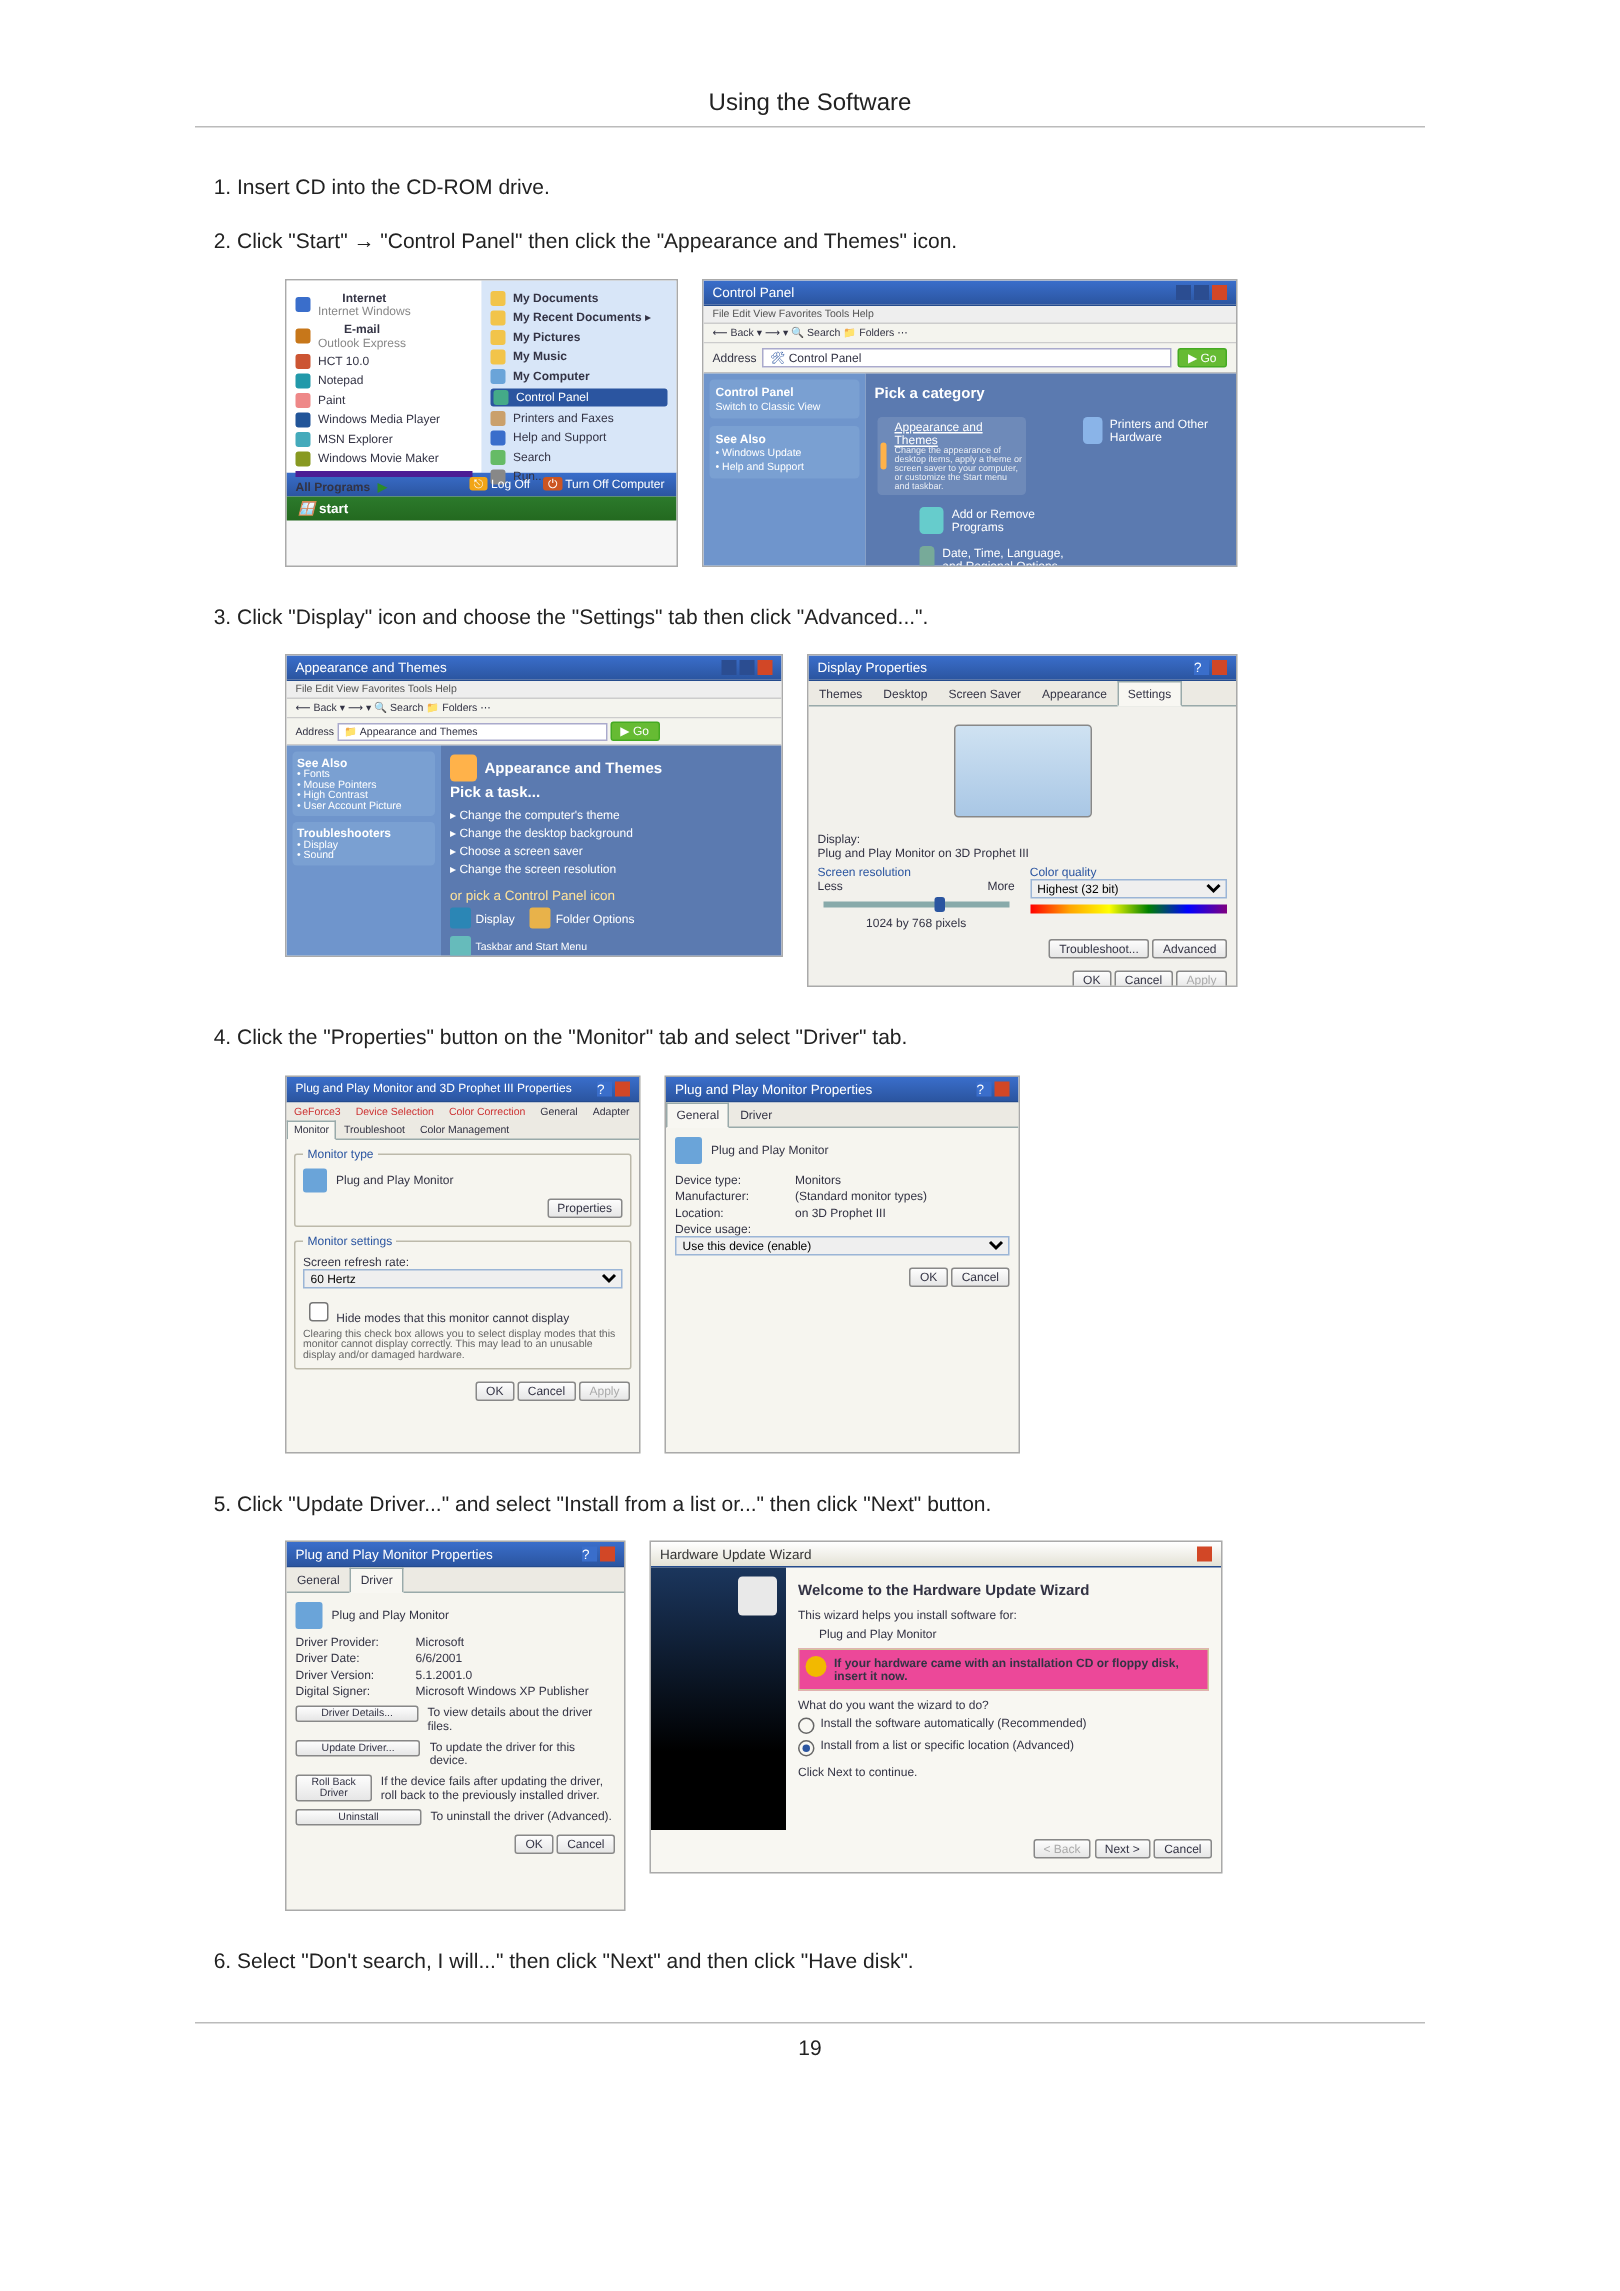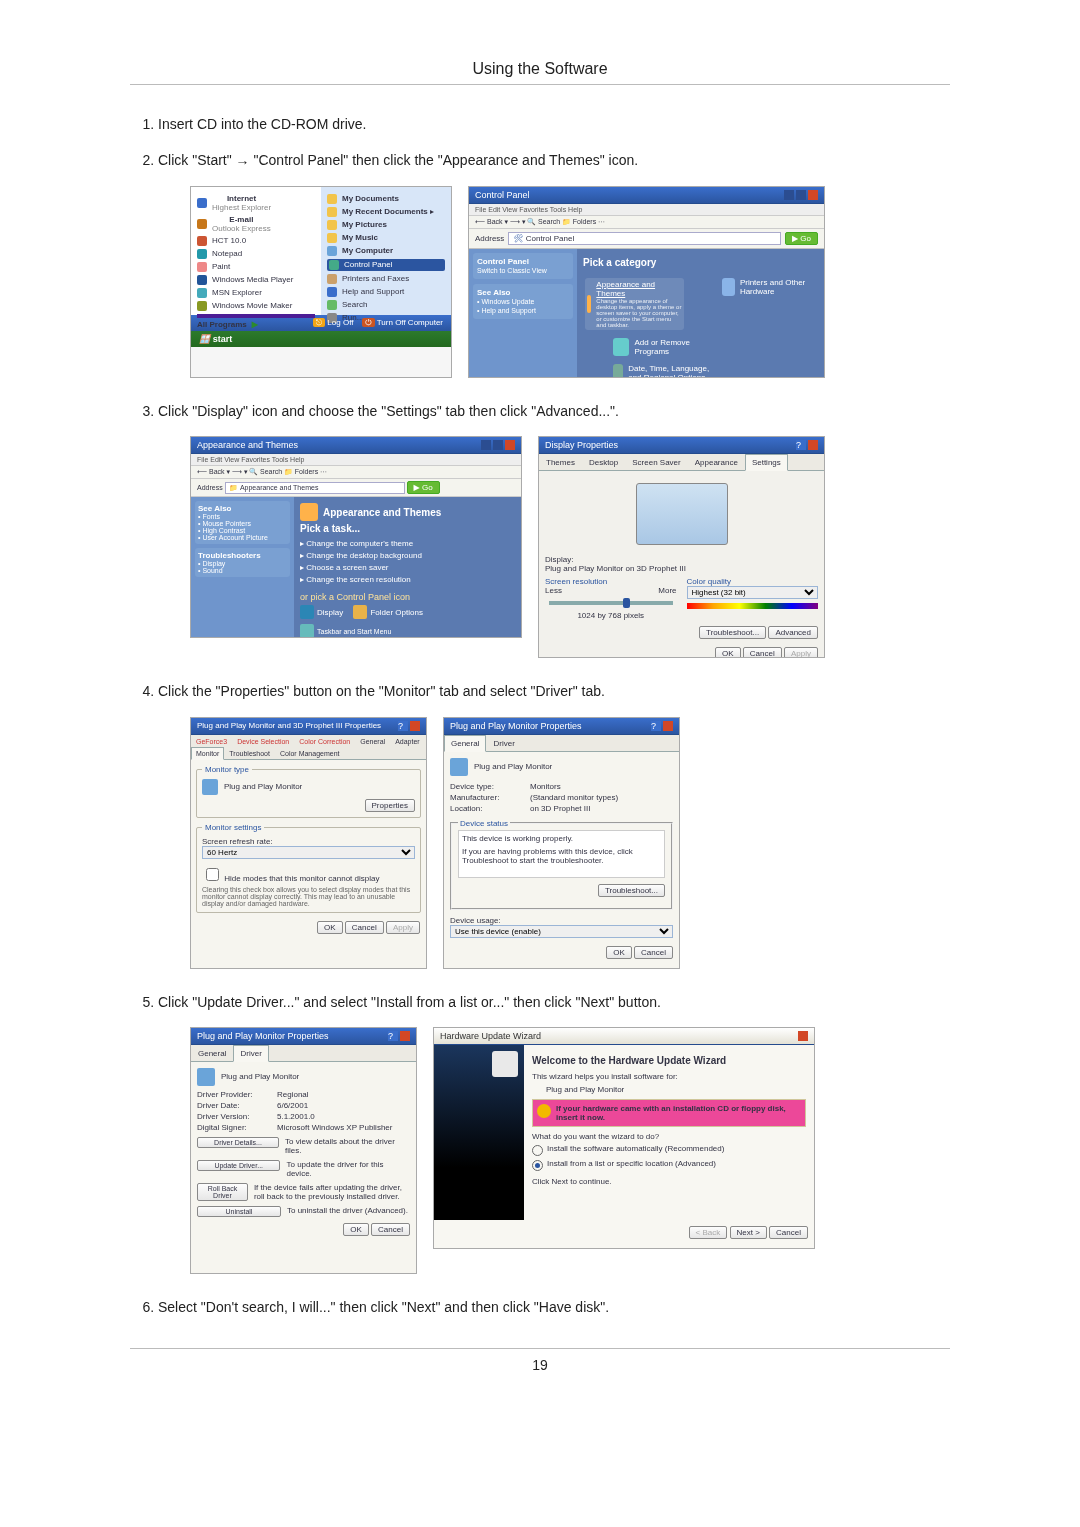--- a/index.html
+++ b/index.html
@@ -174,21 +174,21 @@
     <li>Click "Start" → "Control Panel" then click the "Appearance and Themes" icon.</li>
   </ol>
 
   <div class="figrow">
 
     <div class="fig startmenu">
       <div class="body">
         <div class="col left">
           <div class="sm-item">
               <span class="dot" style="background:#3a6ecb"></span>
-              <span><b>Internet</b><br><span style="color:#888">Highest Explorer</span></span>
+              <span><b>Internet</b><br><span style="color:#888">Internet Windows</span></span>
             </div>
           <div class="sm-item">
               <span class="dot" style="background:#c7771a"></span>
               <span><b>E-mail</b><br><span style="color:#888">Outlook Express</span></span>
             </div>
           <div class="sm-item">
               <span class="dot" style="background:#c53"></span>
               <span>HCT 10.0</span>
             </div>
           <div class="sm-item">
@@ -511,28 +511,20 @@
             <span>Monitors</span>
           </div>
         <div class="kv">
             <span class="k">Manufacturer:</span>
             <span>(Standard monitor types)</span>
           </div>
         <div class="kv">
             <span class="k">Location:</span>
             <span>on 3D Prophet III</span>
           </div>
-        <fieldset class="grp" style="margin:6px 0;">
-            <legend style="color:#2b55a0;">Device status</legend>
-          <div style="border:1px solid #ccc;background:#fff;padding:3px;height:40px;overflow:auto;">
-            <div>This device is working properly.</div>
-            <div style="margin-top:4px;">If you are having problems with this device, click Troubleshoot to start the troubleshooter.</div>
-          </div>
-          <div class="tshoot"><span class="btn">Troubleshoot...</span></div>
-        </fieldset>
         <div>Device usage:</div>
         <select class="sel"><option>Use this device (enable)</option></select>
         <div class="btnrow" style="margin-top:8px;">
           <span class="btn">OK</span>
           <span class="btn">Cancel</span>
         </div>
       </div>
     </div>
   </div>
 
@@ -554,21 +546,21 @@
         <div class="tab">General</div>
         <div class="tab active">Driver</div>
       </div>
       <div class="content">
         <div style="display:flex;gap:6px;align-items:center;margin-bottom:4px;">
           <span style="width:18px;height:18px;background:#6aa4d9;border-radius:2px;"></span>
           <span>Plug and Play Monitor</span>
         </div>
         <div class="kv">
             <span class="k">Driver Provider:</span>
-            <span>Regional</span>
+            <span>Microsoft</span>
           </div>
         <div class="kv">
             <span class="k">Driver Date:</span>
             <span>6/6/2001</span>
           </div>
         <div class="kv">
             <span class="k">Driver Version:</span>
             <span>5.1.2001.0</span>
           </div>
         <div class="kv">

